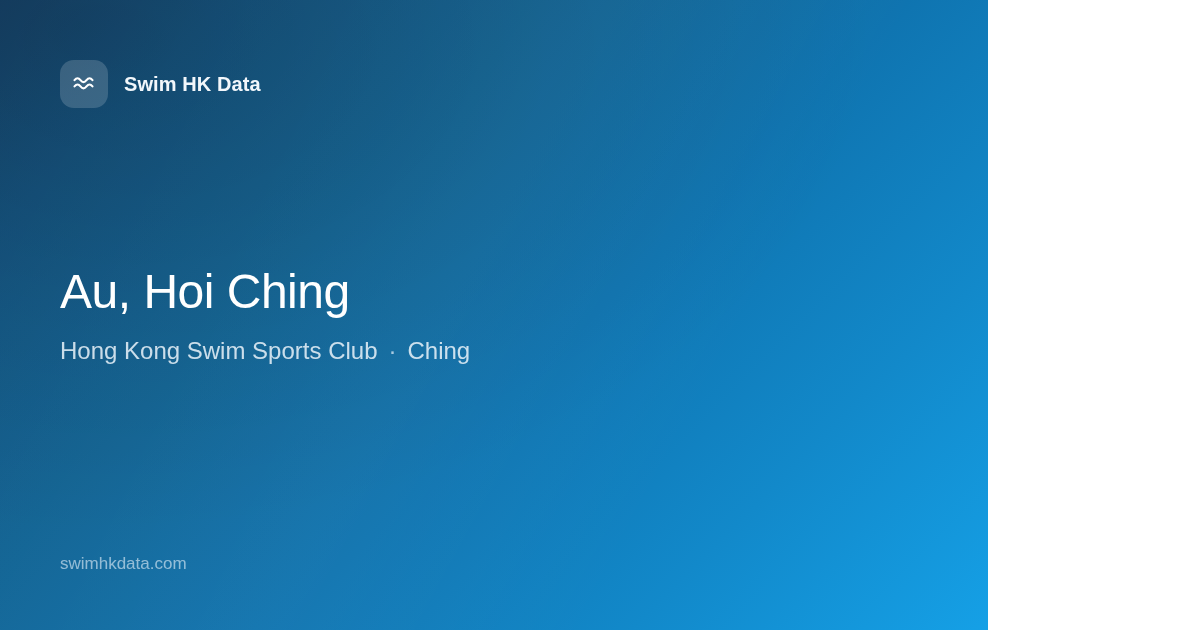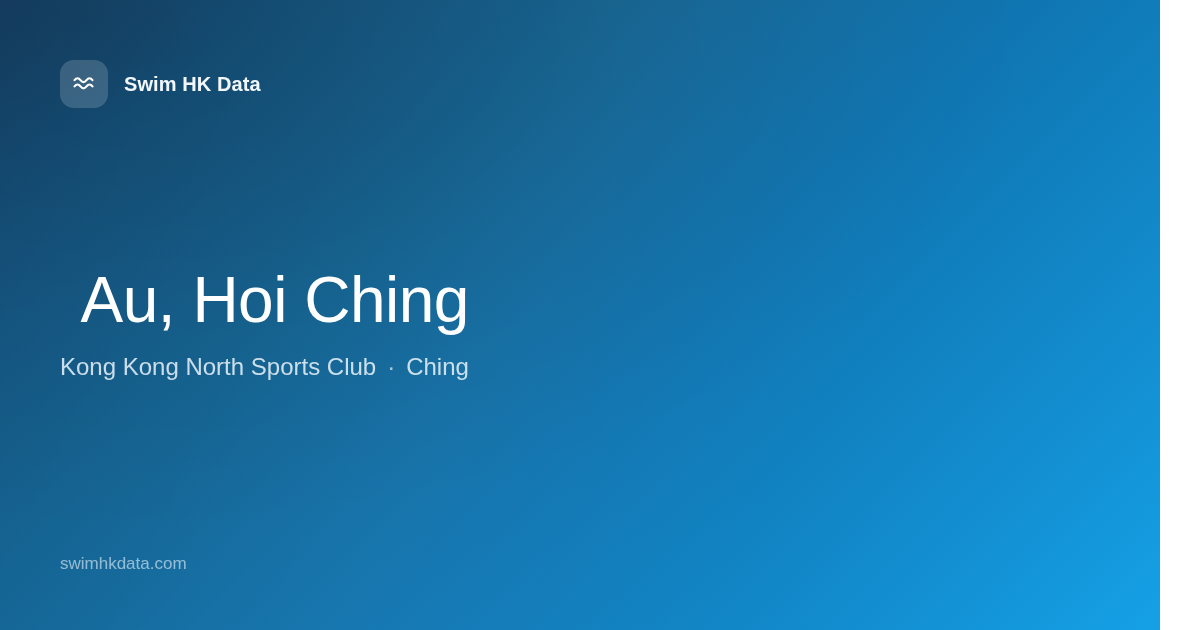--- a/index.html
+++ b/index.html
@@ -12,21 +12,21 @@
     width: 1200px;
     height: 630px;
     overflow: hidden;
     font-family: "Liberation Sans", "DejaVu Sans", sans-serif;
     -webkit-font-smoothing: antialiased;
   }
 
   
   .og-card {
     position: relative;
-    width: 1160px;
+    width: 988px;
     height: 630px;
     box-sizing: border-box;
     background-color: #0f6fae;
     background-image: linear-gradient(135deg,
         #17456c 0%,
         #14537f 14%,
         #116393 34%,
         #0f74b0 56%,
         #1289ca 78%,
         #15a0e6 100%);
@@ -89,27 +89,26 @@
 
   
   .hero {
     position: absolute;
     left: 60px;
     top: 268px;
   }
 
   .hero-title {
     margin: 0;
-    font-size: 64px;
+    font-size: 48px;
     line-height: 1.0;
     font-weight: 300;
     letter-spacing: -0.5px;
     color: #ffffff;
     white-space: nowrap;
-    text-align: right;
   }
 
   .hero-subtitle {
     margin: 0;
     padding-top: 22px;
     font-size: 24px;
     line-height: 1.1;
     font-weight: 400;
     color: rgba(233, 242, 249, 0.86);
     white-space: nowrap;
@@ -159,21 +158,21 @@
         <path d="M4.5 16.4c2.0-2.6 4.0-2.6 6.0 0s4.0 2.6 6.0 0 4.0-2.6 6.0 0" fill="none" stroke="#ffffff" stroke-width="2.1" stroke-linecap="round" stroke-linejoin="round"></path>
       </svg>
     </div>
     <div class="brand-name">Swim HK Data</div>
   </div>
 
   <div class="hero">
     <h1 class="hero-title">Au, Hoi Ching</h1>
 
     <div class="hero-subtitle">
-      <span>Kong Kong North Sports Club</span>
+      <span>Hong Kong Swim Sports Club</span>
       <span class="subtitle-sep">·</span>
       <span>Ching</span>
     </div>
   </div>
 
   <div class="footer">
     <div class="footer-text">swimhkdata.com</div>
   </div>
 
 </div>

